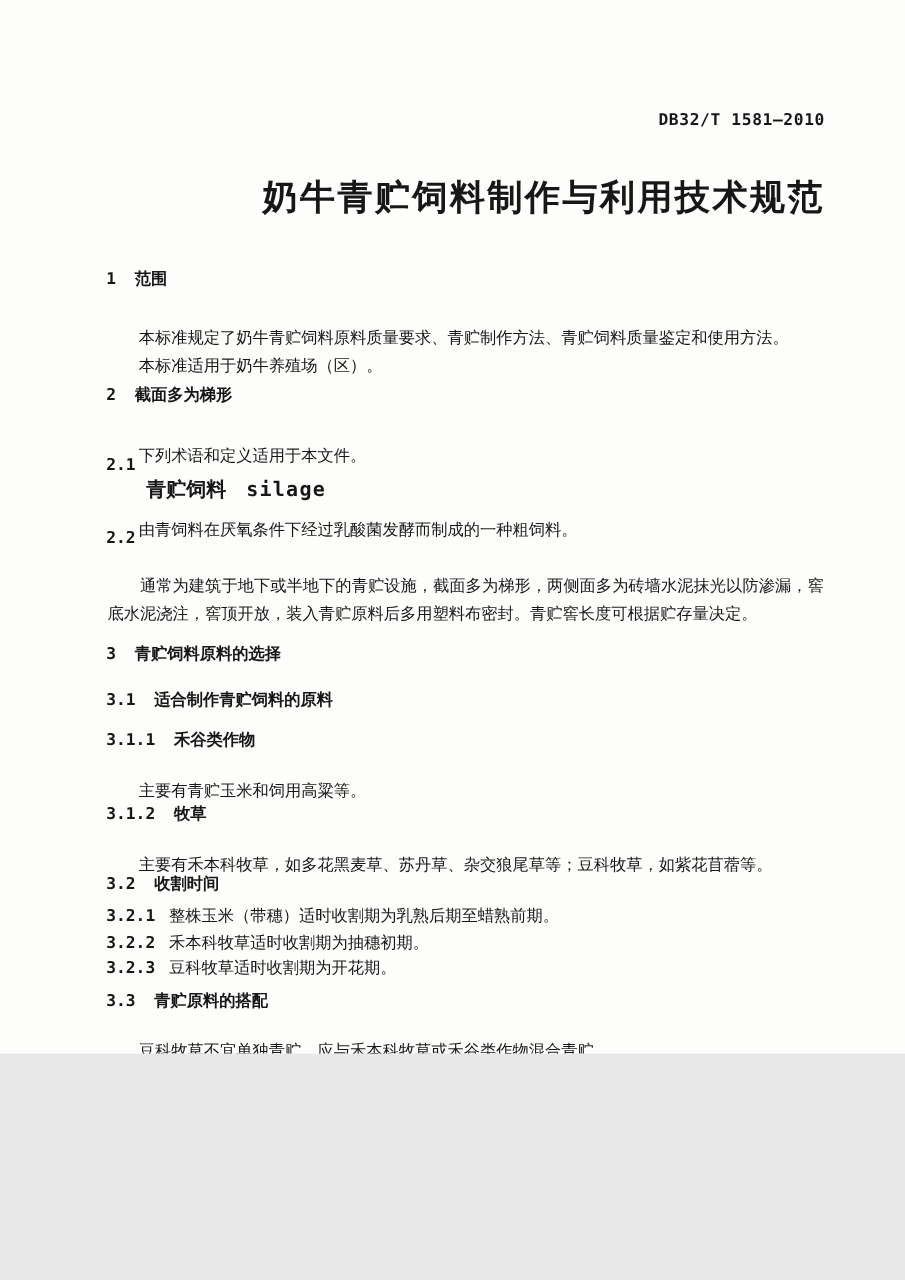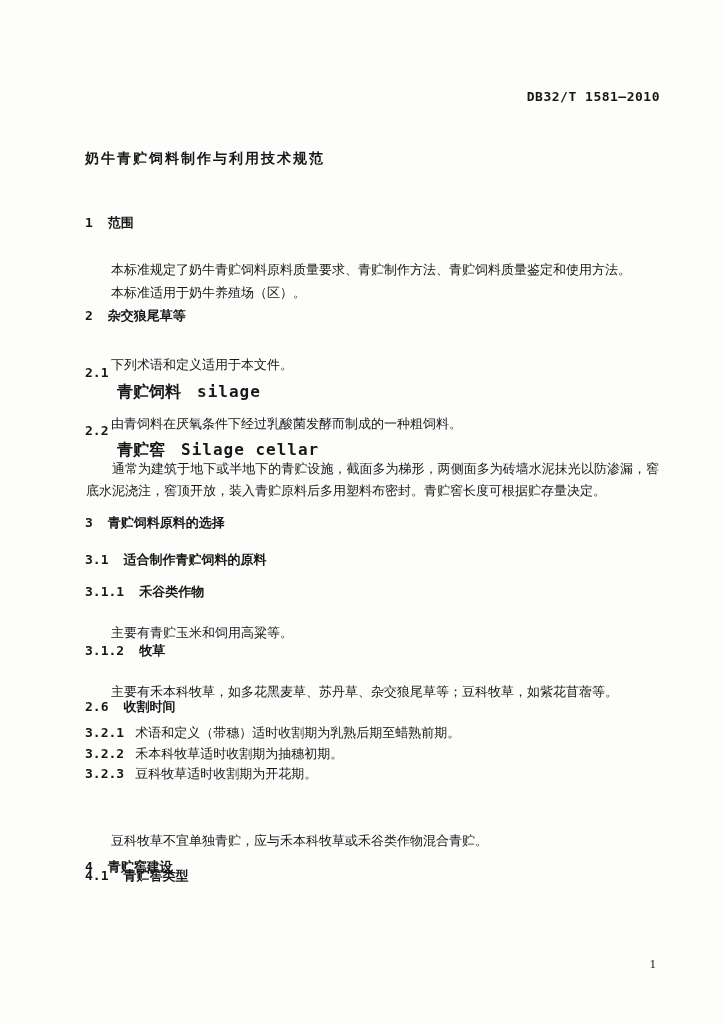--- a/index.html
+++ b/index.html
@@ -3,21 +3,21 @@
 <meta charset="utf-8">
 <style>
   html, body {
     margin: 0;
     padding: 0;
     background: #e8e8e8;
   }
   .page {
     position: relative;
     width: 724px;
-    height: 1024px;
+    height: 843px;
     margin: 0 auto;
     background: #fdfdfc;
     color: #171717;
     font-family: "Liberation Serif", "DejaVu Serif", serif;
     font-size: 13px;
     overflow: hidden;
   }
   .block {
     position: absolute;
     left: 85px;
@@ -26,23 +26,23 @@
   }
   .doc-number {
     text-align: right;
     font-family: "DejaVu Sans Mono", "Liberation Mono", monospace;
     font-size: 13px;
     letter-spacing: 0.5px;
     font-weight: 600;
   }
   .doc-title {
     margin: 0;
-    text-align: left;
+    text-align: right;
     font-family: "Liberation Sans", "DejaVu Sans", sans-serif;
-    font-size: 14px;
+    font-size: 28px;
     font-weight: 700;
     letter-spacing: 2px;
     line-height: 28px;
   }
   .heading {
     font-family: "Liberation Sans", "DejaVu Sans", sans-serif;
     font-weight: 700;
     font-size: 13px;
     white-space: nowrap;
   }
@@ -94,35 +94,32 @@
   <h1 class="block doc-title" style="top:144px">奶牛青贮饲料制作与利用技术规范</h1>
 
   <div class="block heading" style="top:212px">
     <span class="num">1</span><span>范围</span>
   </div>
 
   <p class="block body-text" style="top:269px">本标准适用于奶牛养殖场（区）。</p>
   <p class="block body-text" style="top:246px">本标准规定了奶牛青贮饲料原料质量要求、青贮制作方法、青贮饲料质量鉴定和使用方法。</p>
 
   <div class="block heading" style="top:305px">
-    <span class="num">2</span><span>杂交狼尾草等</span>
+    <span class="num">2</span><span>截面多为梯形</span>
   </div>
 
   <p class="block body-text" style="top:341px">下列术语和定义适用于本文件。</p>
 
   <div class="block clause-num" style="top:362px">2.1</div>
   <div class="block term-line" style="top:381px">
     <span>青贮饲料</span><span class="term-en">silage</span>
   </div>
   <p class="block body-text" style="top:400px">由青饲料在厌氧条件下经过乳酸菌发酵而制成的一种粗饲料。</p>
 
   <div class="block clause-num" style="top:420px">2.2</div>
-  <div class="block term-line" style="top:439px">
-    <span>青贮窖</span><span class="term-en">Silage cellar</span>
-  </div>
   <p class="block body-text" style="top:457px; margin:1px">通常为建筑于地下或半地下的青贮设施，截面多为梯形，两侧面多为砖墙水泥抹光以防渗漏，窖底水泥浇注，窖顶开放，装入青贮原料后多用塑料布密封。青贮窖长度可根据贮存量决定。</p>
 
   <div class="block heading" style="top:512px">
     <span class="num">3</span><span>青贮饲料原料的选择</span>
   </div>
 
   <div class="block heading" style="top:549px">
     <span class="num">3.1</span><span>适合制作青贮饲料的原料</span>
   </div>
 
@@ -130,33 +127,36 @@
     <span class="num">3.1.1</span><span>禾谷类作物</span>
   </div>
   <p class="block body-text" style="top:609px">主要有青贮玉米和饲用高粱等。</p>
 
   <div class="block heading" style="top:640px">
     <span class="num">3.1.2</span><span>牧草</span>
   </div>
   <p class="block body-text" style="top:668px">主要有禾本科牧草，如多花黑麦草、苏丹草、杂交狼尾草等；豆科牧草，如紫花苜蓿等。</p>
 
   <div class="block heading" style="top:696px">
-    <span class="num">2.6</span><span>收割时间</span>
+    <span class="num">3.2</span><span>收割时间</span>
   </div>
 
   <div class="block clause-item" style="top:722px">
-    <span class="num">3.2.1</span><span>术语和定义（带穗）适时收割期为乳熟后期至蜡熟前期。</span>
+    <span class="num">3.2.1</span><span>整株玉米（带穗）适时收割期为乳熟后期至蜡熟前期。</span>
   </div>
   <div class="block clause-item" style="top:743px">
     <span class="num">3.2.2</span><span>禾本科牧草适时收割期为抽穗初期。</span>
   </div>
   <div class="block clause-item" style="top:763px">
     <span class="num">3.2.3</span><span>豆科牧草适时收割期为开花期。</span>
   </div>
 
+  <div class="block heading" style="top:790px">
+    <span class="num">3.3</span><span>青贮原料的搭配</span>
+  </div>
   <p class="block body-text" style="top:817px">豆科牧草不宜单独青贮，应与禾本科牧草或禾谷类作物混合青贮。</p>
 
   <div class="block heading" style="top:856px">
     <span class="num">4</span><span>青贮窖建设</span>
   </div>
 
   <div class="block heading" style="top:865px">
     <span class="num">4.1</span><span>青贮窖类型</span>
   </div>
 

